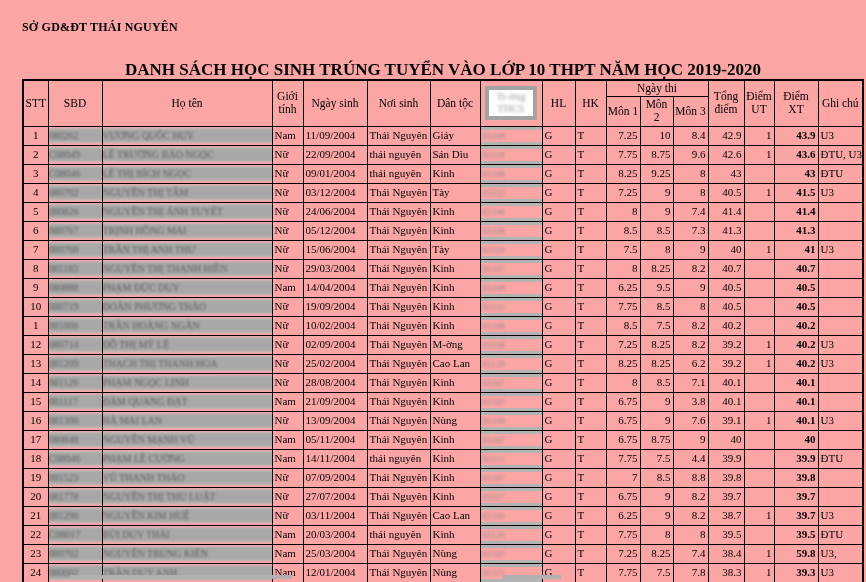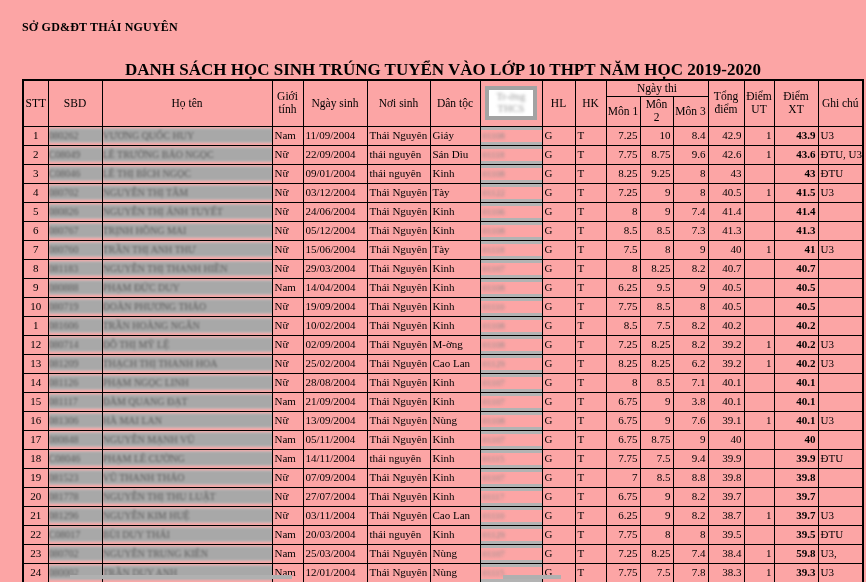--- a/index.html
+++ b/index.html
@@ -494,21 +494,21 @@
           </td>
           <td>Nam</td>
           <td>14/11/2004</td>
           <td>thái nguyên</td>
           <td>Kinh</td>
           <td class="redact2-cell"><span class="redact-blur">01115</span></td>
           <td>G</td>
           <td>T</td>
           <td class="num">7.75</td>
           <td class="num">7.5</td>
-          <td class="num">9.4</td>
+          <td class="num">4.4</td>
           <td class="num">39.9</td>
           <td class="num"></td>
           <td class="num bold">39.9</td>
           <td>ĐTU</td>
         </tr>
         <tr>
           <td class="c-center">19</td>
           <td class="redact-cell">
             <span class="redact-band">081523</span>
           </td>

